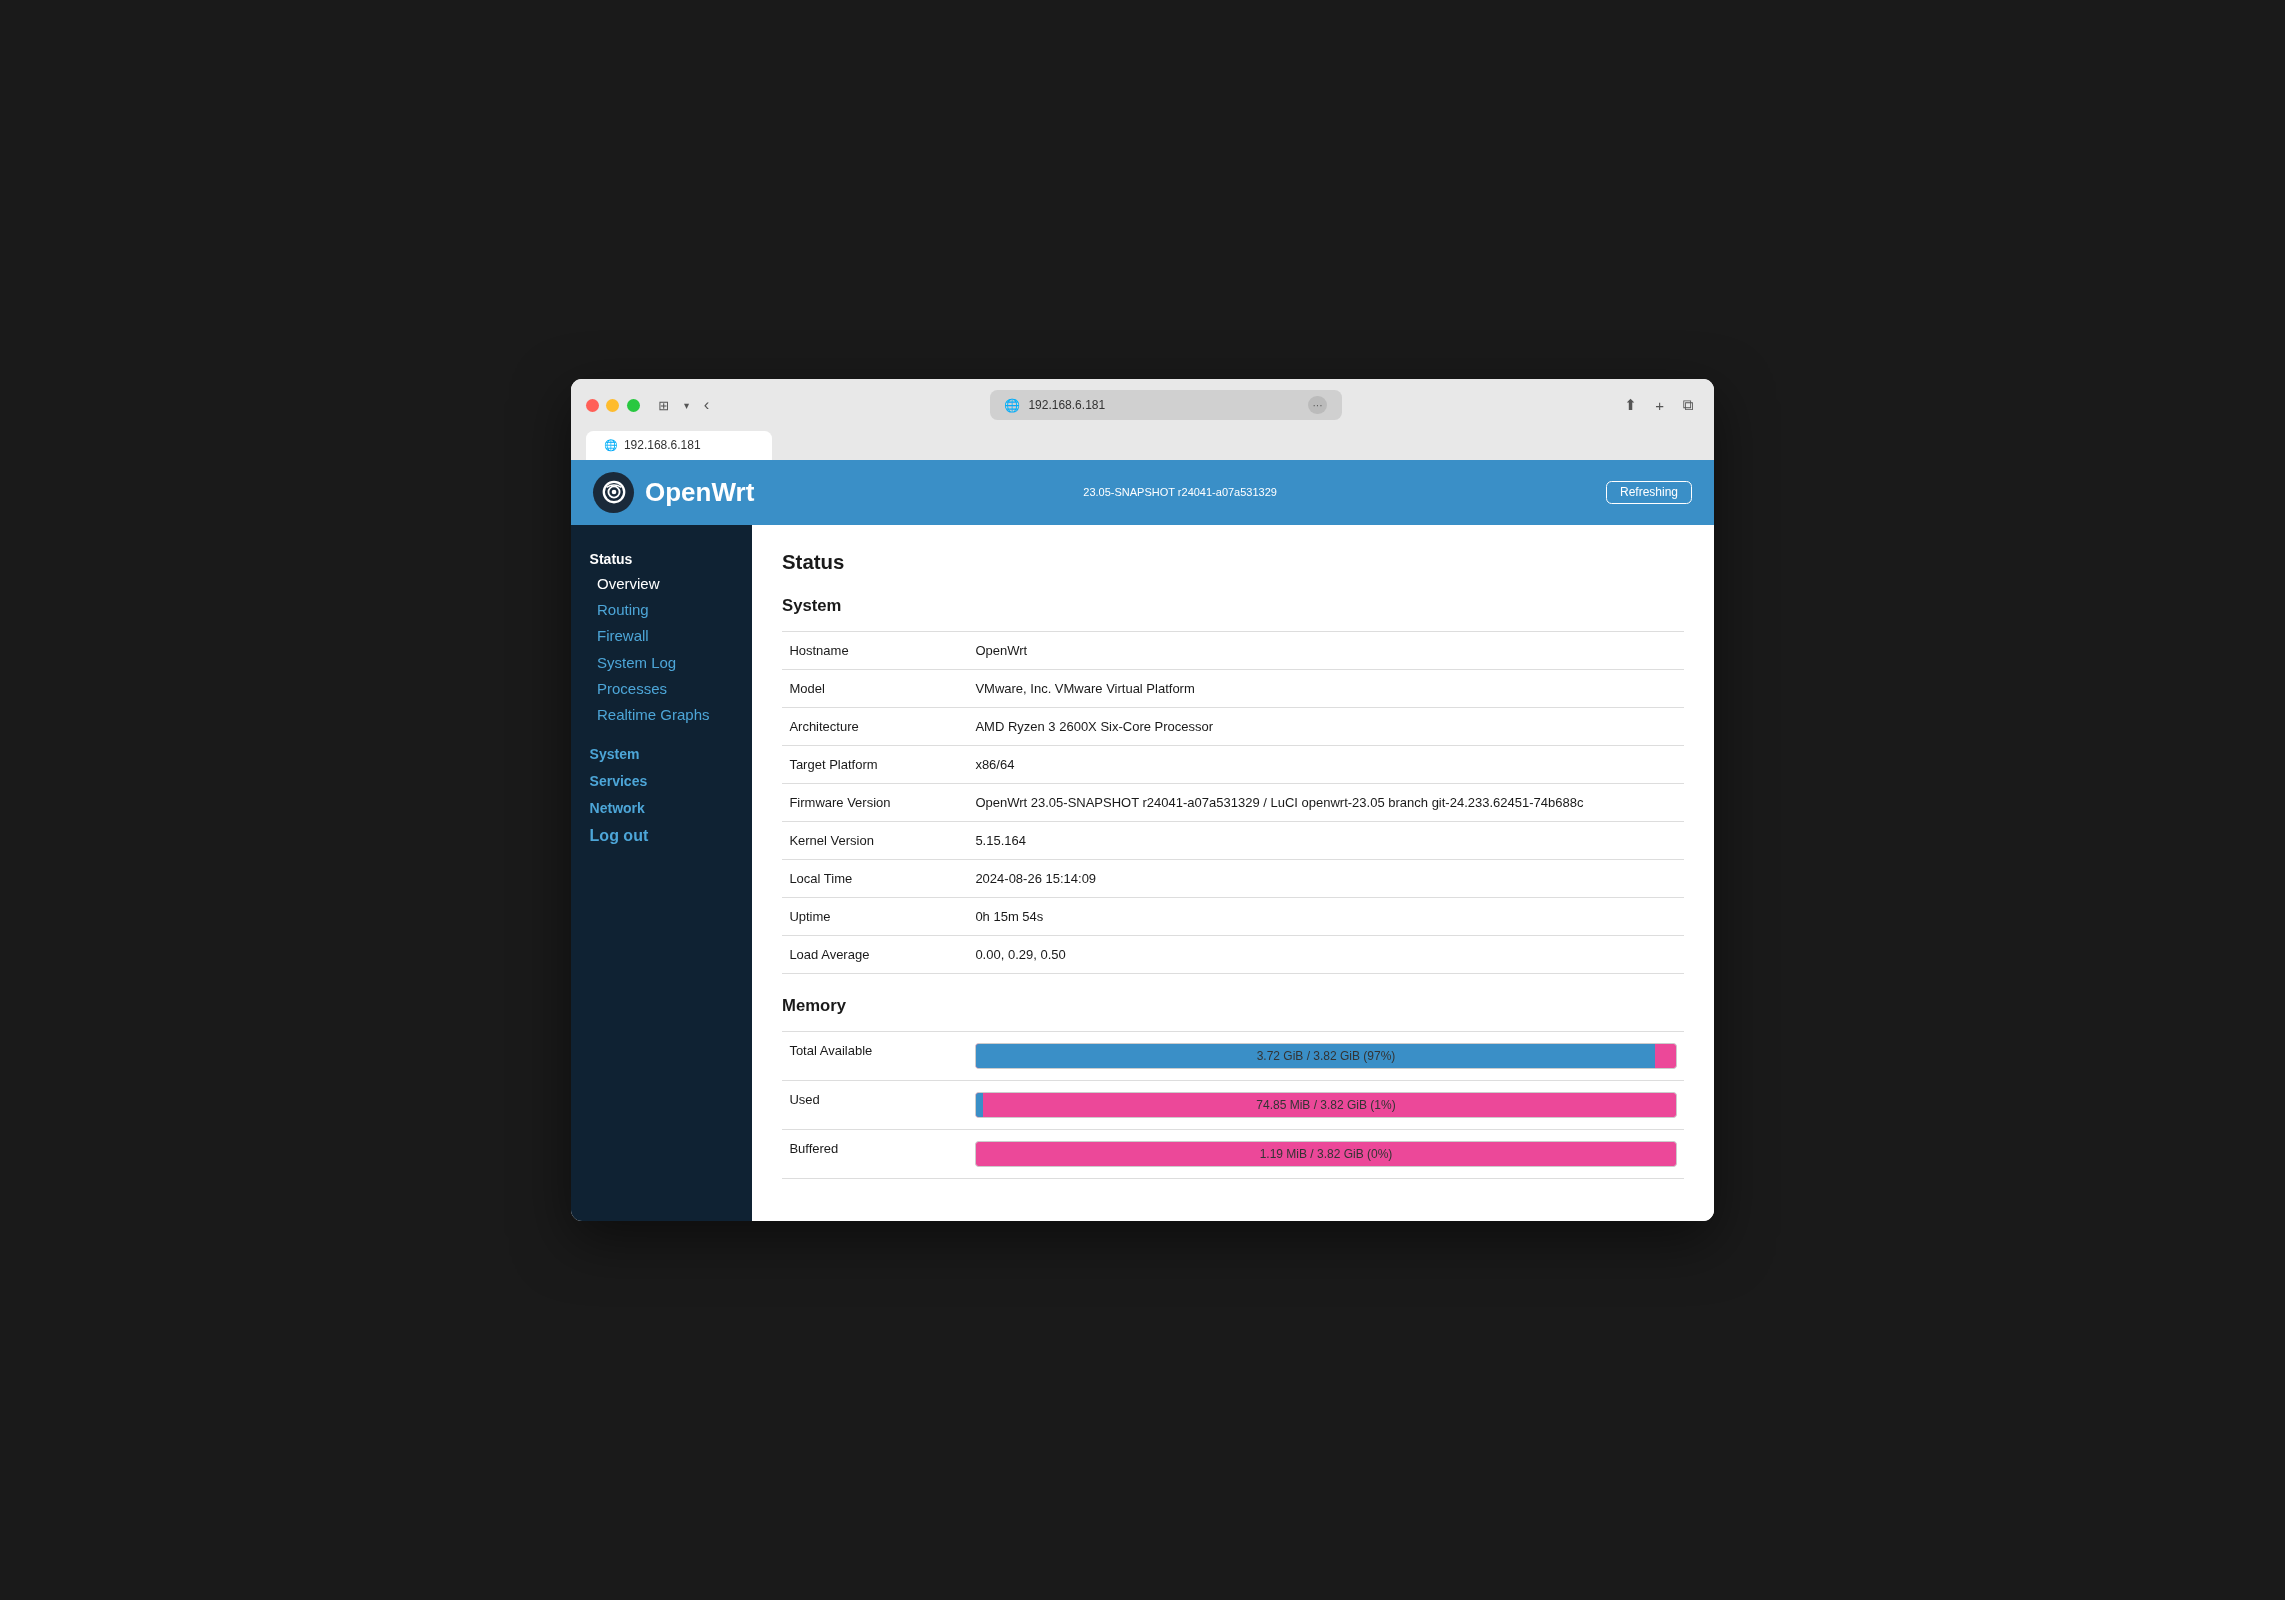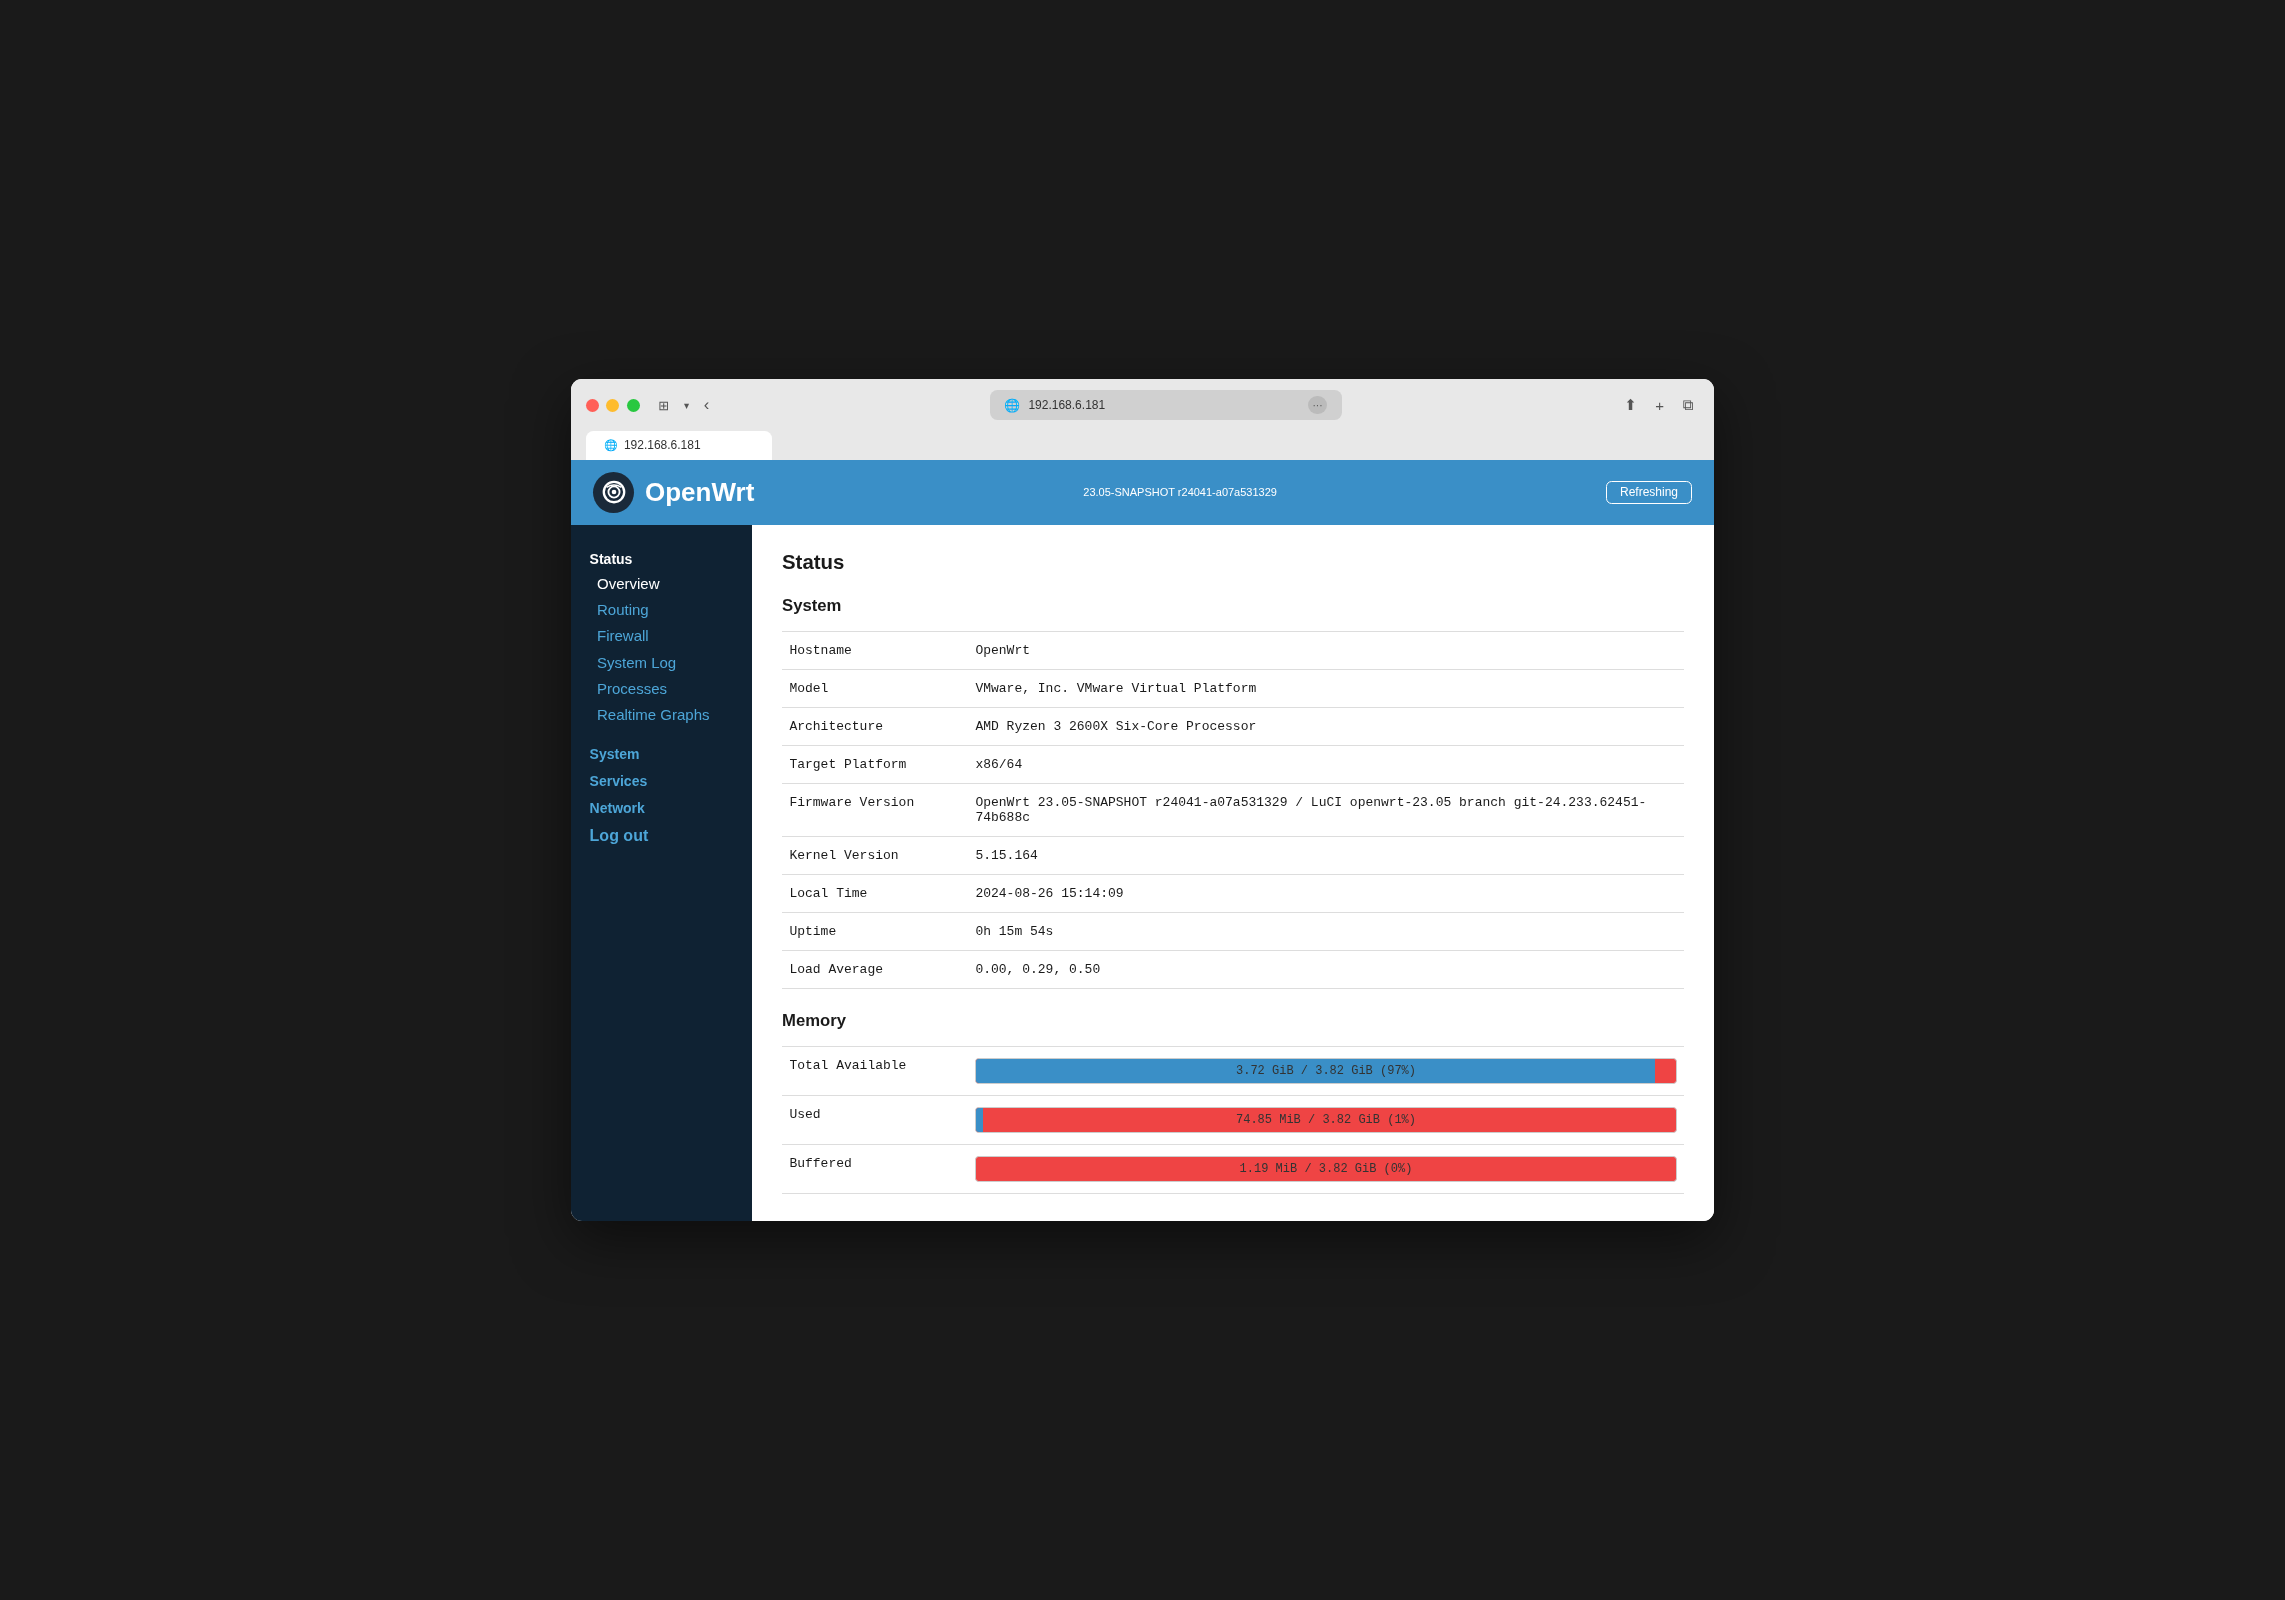--- a/index.html
+++ b/index.html
@@ -227,21 +227,20 @@
       font-size: 16.7px;
       font-weight: bold;
       color: #1a1a1a;
       margin-bottom: 15px;
       margin-top: 22px;
     }
     .info-table {
       width: 100%;
       border-collapse: collapse;
       margin-bottom: 19px;
-      font-family: Liberation Mono, monospace;
     }
     .info-table tr {
       border-bottom: 0.9px solid #ddd;
     }
     .info-table tr:first-child {
       border-top: 0.9px solid #ddd;
     }
     .info-table td {
       padding: 11px 7.4px;
       font-size: 13px;
@@ -255,21 +254,21 @@
     .info-table td:last-child {
       color: #1a1a1a;
     }
     .memory-bar-container {
       width: 100%;
       height: 26px;
       border-radius: 3.7px;
       border: 0.9px solid #ccc;
       overflow: hidden;
       position: relative;
-      background: #ef4444;
+      background: #ec4899;
     }
     .memory-bar-fill {
       height: 100%;
       background: #3a8fc7;
       display: flex;
       align-items: center;
       justify-content: center;
       color: white;
       font-size: 12px;
       font-weight: 500;

